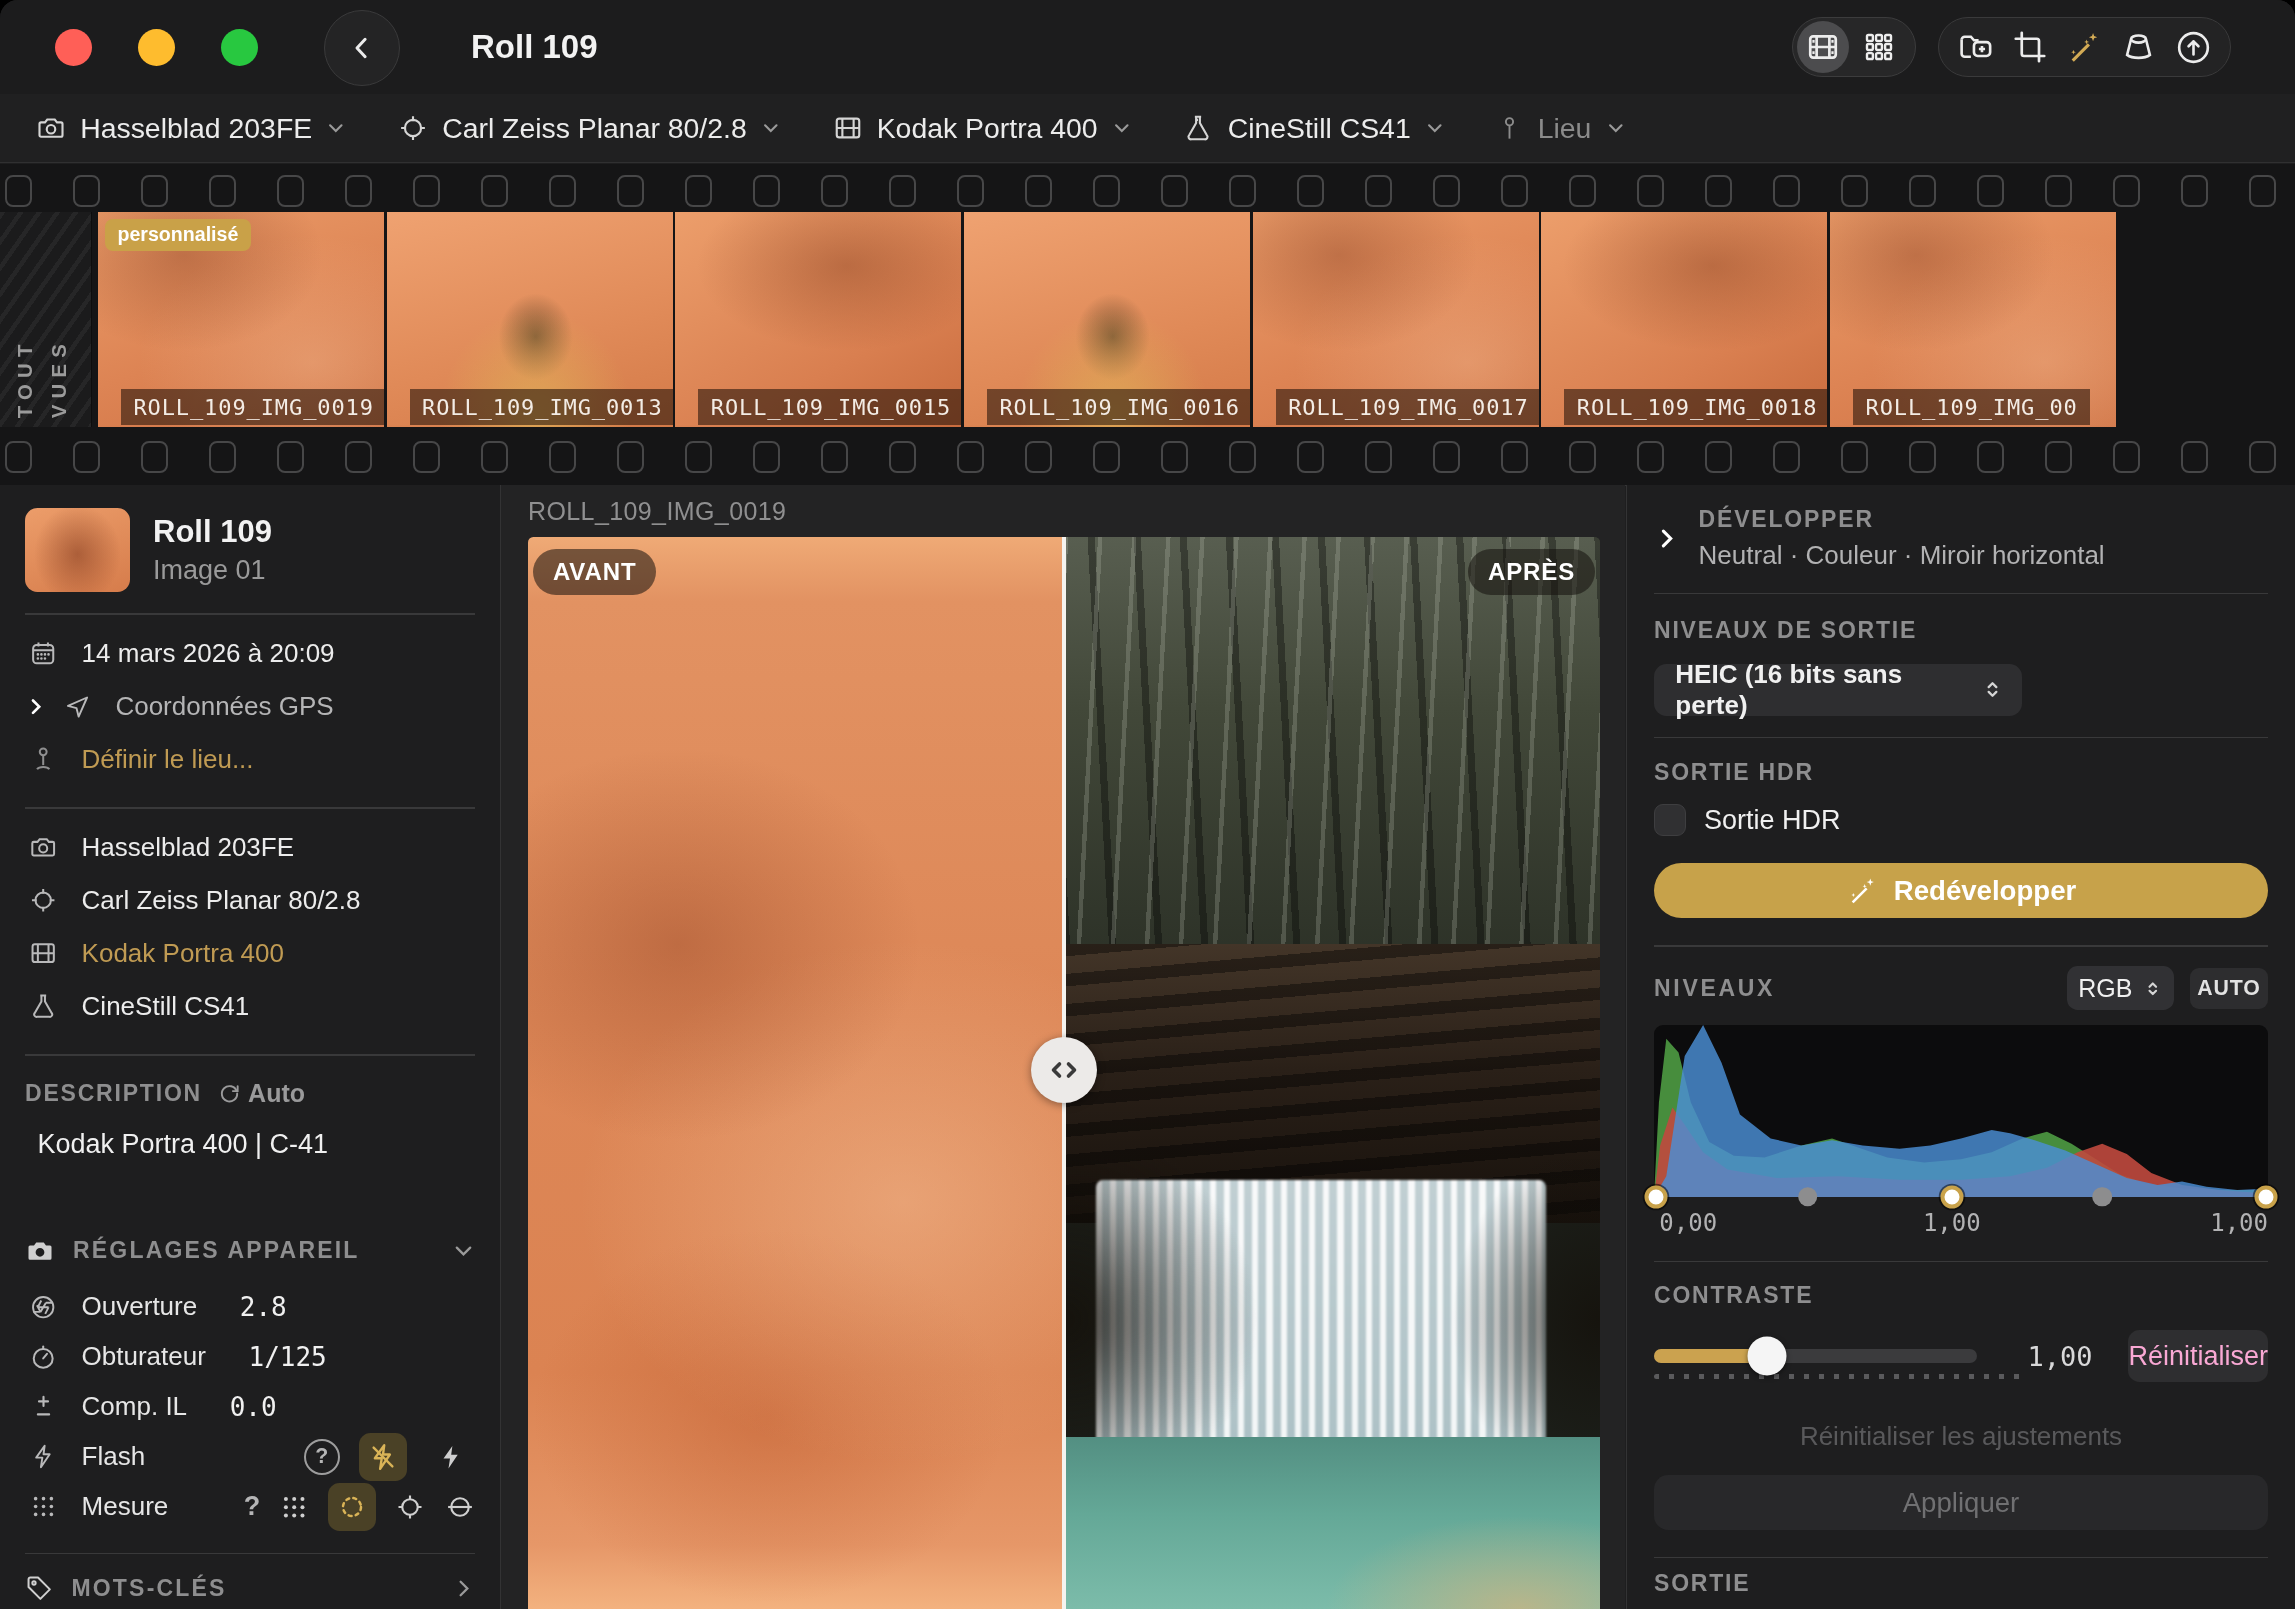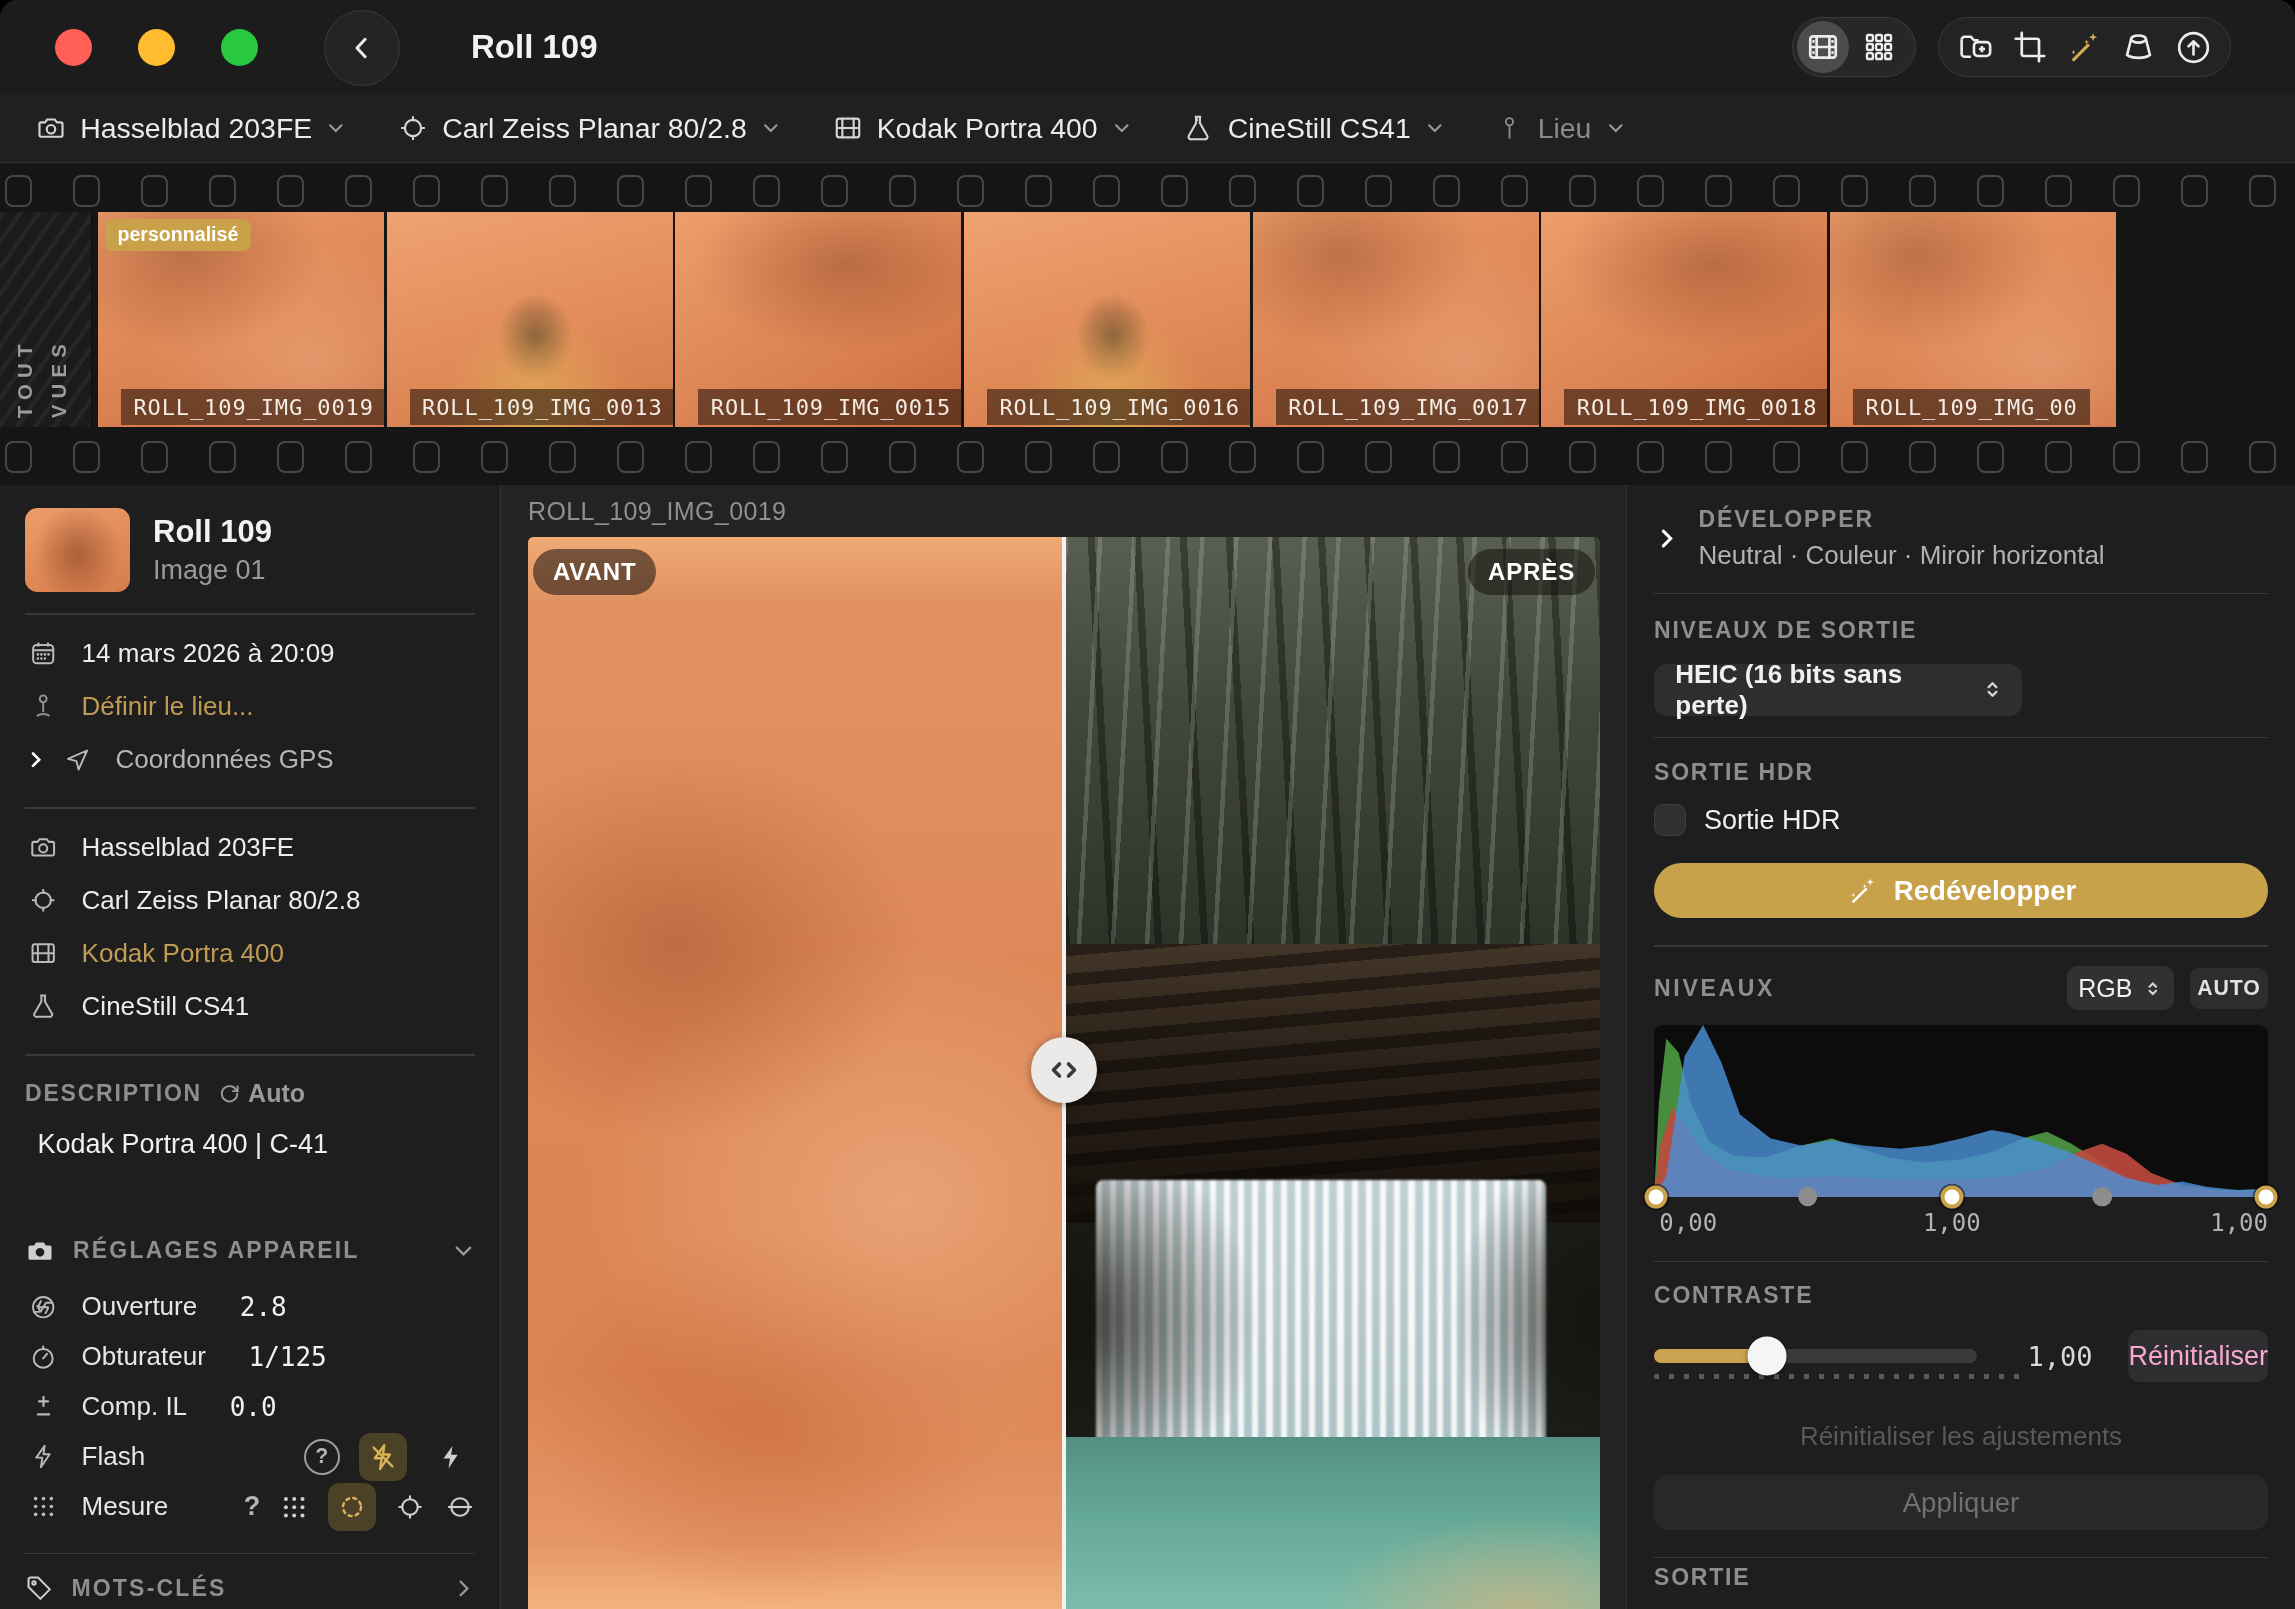--- a/index.html
+++ b/index.html
@@ -146,21 +146,21 @@
   .slider-row { display:flex; align-items:center; margin-top:21.3px; }
   .slider { position:relative; width:368px; height:14.2px; border-radius:7.1px; background:#3b3b3d; }
   .slider-fill { position:absolute; left:0; top:0; bottom:0; border-radius:7.1px; background:#cba24f; }
   .slider-thumb { position:absolute; top:50%; transform:translate(-50%,-50%); width:39px; height:39px; border-radius:50%; background:#f5f5f5; box-shadow:0 1.8px 5.3px rgba(0,0,0,.5); }
   .slider-ticks { position:absolute; left:0; top:25px; width:368px; height:5.3px;
     background:repeating-linear-gradient(90deg,#5a5a5c 0 5.3px, transparent 5.3px 15px); border-radius:2.7px; }
   .slider-val { font-family:"DejaVu Sans Mono",monospace; font-size:27px; color:#d8d8d9; margin-left:50px; }
   .reset-btn { margin-left:36px; width:153px; height:52px; border-radius:11.6px; background:#2e2e30; color:#f9a8d4; font-size:27px; display:flex; align-items:center; justify-content:center; }
   .reset-all { text-align:center; margin-top:39px; font-size:26px; color:#59595b; }
   .apply-btn { margin-top:23px; width:100%; height:55px; border-radius:14.2px; background:#28282a; color:#707072; font-size:27.6px; display:flex; align-items:center; justify-content:center; }
-  .sortie-label { margin-top:6px; }
+  .sortie-label { margin-top:12px; }
   svg { display:block; }
 </style>
 </head>
 <body>
 
 <div class="app">
 
   <div class="titlebar">
     <div class="traffic">
       <div class="tl" style="background:#ff5f57"></div>
@@ -436,41 +436,41 @@
       <span class="ricon">
           <svg width="28.4" height="28.4" viewBox="0 0 24 24" fill="none" stroke="currentColor" stroke-width="1.7">
             <rect x="3.5" y="5" width="17" height="15.5" rx="3"></rect>
             <path d="M3.5 9.5h17M8 3v3.4M16 3v3.4"></path>
             <path d="M7.5 13h.01M10.5 13h.01M13.5 13h.01M16.5 13h.01M7.5 16.5h.01M10.5 16.5h.01M13.5 16.5h.01" stroke-width="2.2" stroke-linecap="round"></path>
           </svg>
         </span>
       <span>14 mars 2026 à 20:09</span>
     </div>
     <div class="irow">
+      <span class="gps-chev">
+          <svg width="21.3" height="21.3" viewBox="0 0 24 24" fill="none" stroke="currentColor" stroke-width="3" stroke-linecap="round">
+            <polyline points="9,5 16,12 9,19"></polyline>
+          </svg>
+        </span>
+      <span class="ricon">
+          <svg width="27" height="27" viewBox="0 0 24 24" fill="none" stroke="currentColor" stroke-width="1.7" stroke-linejoin="round">
+            <path d="M3.5 11.5 20.5 4l-7.5 17-1.9-7.6-7.6-1.9z"></path>
+          </svg>
+        </span>
+      <span class="graytext">Coordonnées GPS</span>
+    </div>
+    <div class="irow">
       <span class="ricon goldtext">
           <svg width="28.4" height="28.4" viewBox="0 0 24 24" fill="none" stroke="#8f8f90" stroke-width="1.7">
             <circle cx="12" cy="5.8" r="2.9"></circle>
             <path d="M12 8.8V17"></path>
             <path d="M6.8 20.5c1.8-2.6 8.6-2.6 10.4 0"></path>
           </svg>
         </span>
       <span class="goldtext">Définir le lieu...</span>
-    </div>
-    <div class="irow">
-      <span class="gps-chev">
-          <svg width="21.3" height="21.3" viewBox="0 0 24 24" fill="none" stroke="currentColor" stroke-width="3" stroke-linecap="round">
-            <polyline points="9,5 16,12 9,19"></polyline>
-          </svg>
-        </span>
-      <span class="ricon">
-          <svg width="27" height="27" viewBox="0 0 24 24" fill="none" stroke="currentColor" stroke-width="1.7" stroke-linejoin="round">
-            <path d="M3.5 11.5 20.5 4l-7.5 17-1.9-7.6-7.6-1.9z"></path>
-          </svg>
-        </span>
-      <span class="graytext">Coordonnées GPS</span>
     </div>
     <div class="hr"></div>
 
     <div class="irow first">
       <span class="ricon">
           <svg width="28.4" height="28.4" viewBox="0 0 24 24" fill="none" stroke="currentColor" stroke-width="1.7">
             <path d="M4 7.5h3.2L9 5.2h6L16.8 7.5H20a1.2 1.2 0 0 1 1.2 1.2v9.1A1.2 1.2 0 0 1 20 19H4a1.2 1.2 0 0 1-1.2-1.2V8.7A1.2 1.2 0 0 1 4 7.5z"></path>
             <circle cx="12" cy="13" r="3.4"></circle>
           </svg>
         </span>

